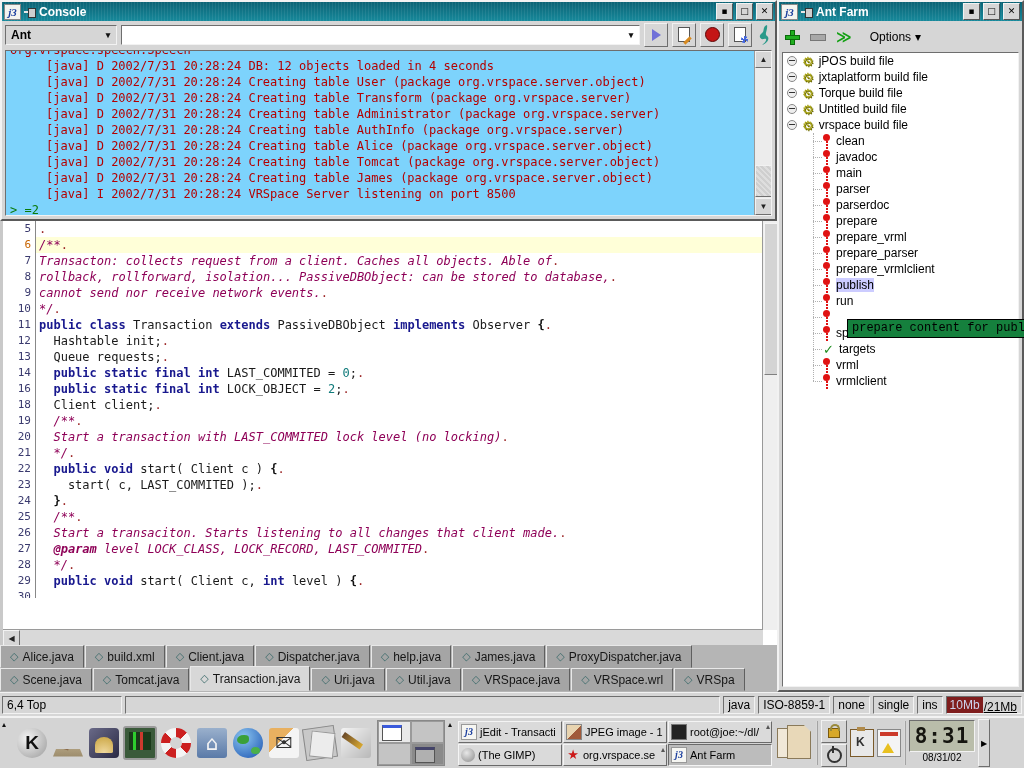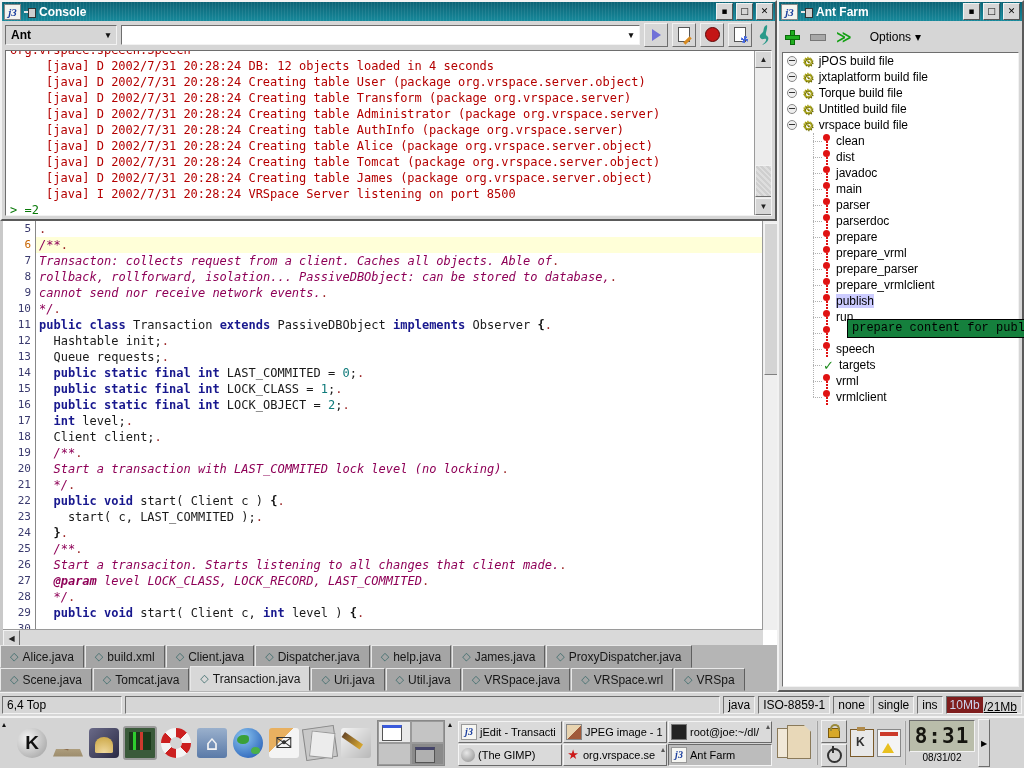--- a/index.html
+++ b/index.html
@@ -27,21 +27,21 @@
   #mode-combo{width:112px;background:#d6d6d6;padding-left:5px;}
   #cmd-combo{flex:1;background:#fff;}
   .combo .arr{margin-left:auto;width:16px;text-align:center;color:#111;font-size:9px;}
   .cbtn{width:22px;height:22px;background:#d6d6d6;display:flex;align-items:center;justify-content:center;}
   .play-glyph{width:0;height:0;border-left:9px solid #7070d8;border-top:6px solid transparent;border-bottom:6px solid transparent;}
   .page-glyph{width:10px;height:13px;background:#fff;border:1px solid #555;position:relative;}
   .page-glyph.pencil::after{content:"";position:absolute;right:-3px;bottom:-1px;width:9px;height:3px;background:#d88a20;transform:rotate(-45deg);}
   .page-glyph.spark::after{content:"";position:absolute;right:-3px;bottom:-2px;width:7px;height:7px;
     background:conic-gradient(#4466dd 0 45deg,transparent 45deg 90deg,#4466dd 90deg 135deg,transparent 135deg 180deg,#4466dd 180deg 225deg,transparent 225deg 270deg,#4466dd 270deg 315deg,transparent 315deg);border-radius:50%;}
   .stop-glyph{width:13px;height:13px;border-radius:50%;background:#c41616;border:1px solid #5e0707;}
-  #console-log-wrap{position:absolute;left:3px;right:3px;top:48px;bottom:3px;background:#ffffff;overflow:hidden;}
+  #console-log-wrap{position:absolute;left:3px;right:3px;top:48px;bottom:3px;background:#7dd3fc;overflow:hidden;}
   #console-log{position:absolute;left:4px;top:-9px;right:20px;font:12px "DejaVu Sans Mono",monospace;line-height:16px;white-space:pre;}
   .logline{height:16px;}
   .log-red{color:#b40000;}
   .log-green{color:#0a7a0a;}
   .vscroll{position:absolute;right:0;top:0;bottom:0;width:16px;background:#ececec;border-left:1px solid #9a9a9a;}
   .sb-btn{position:absolute;left:0;width:15px;height:15px;background:#d6d6d6;display:flex;align-items:center;justify-content:center;font-size:8px;color:#222;}
   .sb-up{top:0;}
   .sb-dn{bottom:0;}
   .sb-thumb{position:absolute;left:0;width:15px;background:repeating-linear-gradient(45deg,#cfcfcf 0 2px,#dedede 2px 4px);}
   
@@ -186,23 +186,21 @@
         <div class="crow"><span class="lnum">5</span><span class="ltext"><span class="sg-e">.</span></span></div>
         <div class="crow"><span class="lnum cur">6</span><span class="ltext hl"><span class="sg-c">/**</span><span class="sg-e">.</span></span></div>
         <div class="crow"><span class="lnum">7</span><span class="ltext"><span class="sg-c">Transacton: collects request from a client. Caches all objects. Able of</span><span class="sg-e">.</span></span></div>
         <div class="crow"><span class="lnum">8</span><span class="ltext"><span class="sg-c">rollback, rollforward, isolation... PassiveDBObject: can be stored to database,</span><span class="sg-e">.</span></span></div>
         <div class="crow"><span class="lnum">9</span><span class="ltext"><span class="sg-c">cannot send nor receive network events.</span><span class="sg-e">.</span></span></div>
         <div class="crow"><span class="lnum">10</span><span class="ltext"><span class="sg-c">*/</span><span class="sg-e">.</span></span></div>
         <div class="crow"><span class="lnum">11</span><span class="ltext"><span class="sg-k">public class </span><span class="sg-p">Transaction </span><span class="sg-k">extends </span><span class="sg-p">PassiveDBObject </span><span class="sg-k">implements </span><span class="sg-p">Observer </span><span class="sg-b">{</span><span class="sg-e">.</span></span></div>
         <div class="crow"><span class="lnum">12</span><span class="ltext"><span class="sg-p">  Hashtable init;</span><span class="sg-e">.</span></span></div>
         <div class="crow"><span class="lnum">13</span><span class="ltext"><span class="sg-p">  Queue requests;</span><span class="sg-e">.</span></span></div>
         <div class="crow"><span class="lnum">14</span><span class="ltext"><span class="sg-p">  </span><span class="sg-k">public static final int </span><span class="sg-p">LAST_COMMITED = </span><span class="sg-n">0</span><span class="sg-p">;</span><span class="sg-e">.</span></span></div>
-        <div class="crow"><span class="lnum">15</span><span class="ltext"><span class="sg-p">  </span><span class="sg-k">public static final int </span><span class="sg-p">LOCK_CLASS = </span><span class="sg-n">1</span><span class="sg-p">;</span><span class="sg-e">.</span></span></div>
         <div class="crow"><span class="lnum">16</span><span class="ltext"><span class="sg-p">  </span><span class="sg-k">public static final int </span><span class="sg-p">LOCK_OBJECT = </span><span class="sg-n">2</span><span class="sg-p">;</span><span class="sg-e">.</span></span></div>
-        <div class="crow"><span class="lnum">17</span><span class="ltext"><span class="sg-p">  </span><span class="sg-k">int </span><span class="sg-p">level;</span><span class="sg-e">.</span></span></div>
         <div class="crow"><span class="lnum">18</span><span class="ltext"><span class="sg-p">  Client client;</span><span class="sg-e">.</span></span></div>
         <div class="crow"><span class="lnum">19</span><span class="ltext"><span class="sg-p">  </span><span class="sg-c">/**</span><span class="sg-e">.</span></span></div>
         <div class="crow"><span class="lnum">20</span><span class="ltext"><span class="sg-p">  </span><span class="sg-c">Start a transaction with LAST_COMMITED lock level (no locking)</span><span class="sg-e">.</span></span></div>
         <div class="crow"><span class="lnum">21</span><span class="ltext"><span class="sg-p">  </span><span class="sg-c">*/</span><span class="sg-e">.</span></span></div>
         <div class="crow"><span class="lnum">22</span><span class="ltext"><span class="sg-p">  </span><span class="sg-k">public void </span><span class="sg-p">start( Client c ) </span><span class="sg-b">{</span><span class="sg-e">.</span></span></div>
         <div class="crow"><span class="lnum">23</span><span class="ltext"><span class="sg-p">    start( c, LAST_COMMITED );</span><span class="sg-e">.</span></span></div>
         <div class="crow"><span class="lnum">24</span><span class="ltext"><span class="sg-p">  </span><span class="sg-b">}</span><span class="sg-e">.</span></span></div>
         <div class="crow"><span class="lnum">25</span><span class="ltext"><span class="sg-p">  </span><span class="sg-c">/**</span><span class="sg-e">.</span></span></div>
         <div class="crow"><span class="lnum">26</span><span class="ltext"><span class="sg-p">  </span><span class="sg-c">Start a transaciton. Starts listening to all changes that client made.</span><span class="sg-e">.</span></span></div>
         <div class="crow"><span class="lnum">27</span><span class="ltext"><span class="sg-p">  </span><span class="sg-d">@param</span><span class="sg-c"> level LOCK_CLASS, LOCK_RECORD, LAST_COMMITED</span><span class="sg-e">.</span></span></div>
@@ -395,24 +393,20 @@
             <span class="tlabel">vrspace build file</span>
           </div>
           <div class="tchildren">
             <div class="tguide"></div>
             <div class="trow child">
               <span class="ant-target"></span>
               <span class="tlabel">clean</span>
             </div>
             <div class="trow child">
               <span class="ant-target"></span>
-              <span class="tlabel">dist</span>
-            </div>
-            <div class="trow child">
-              <span class="ant-target"></span>
               <span class="tlabel">javadoc</span>
             </div>
             <div class="trow child">
               <span class="ant-target"></span>
               <span class="tlabel">main</span>
             </div>
             <div class="trow child">
               <span class="ant-target"></span>
               <span class="tlabel">parser</span>
             </div>

